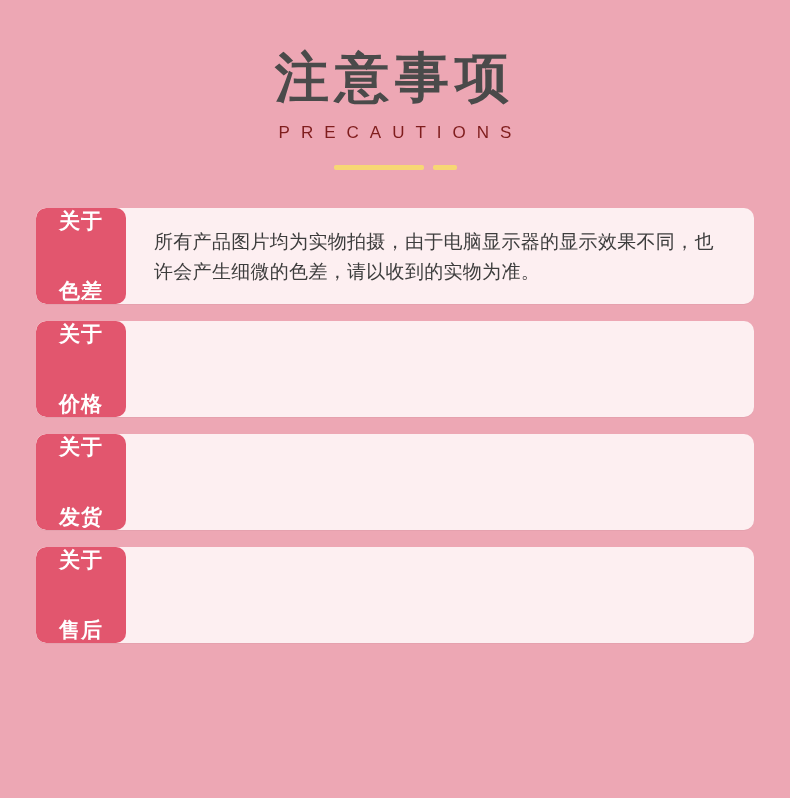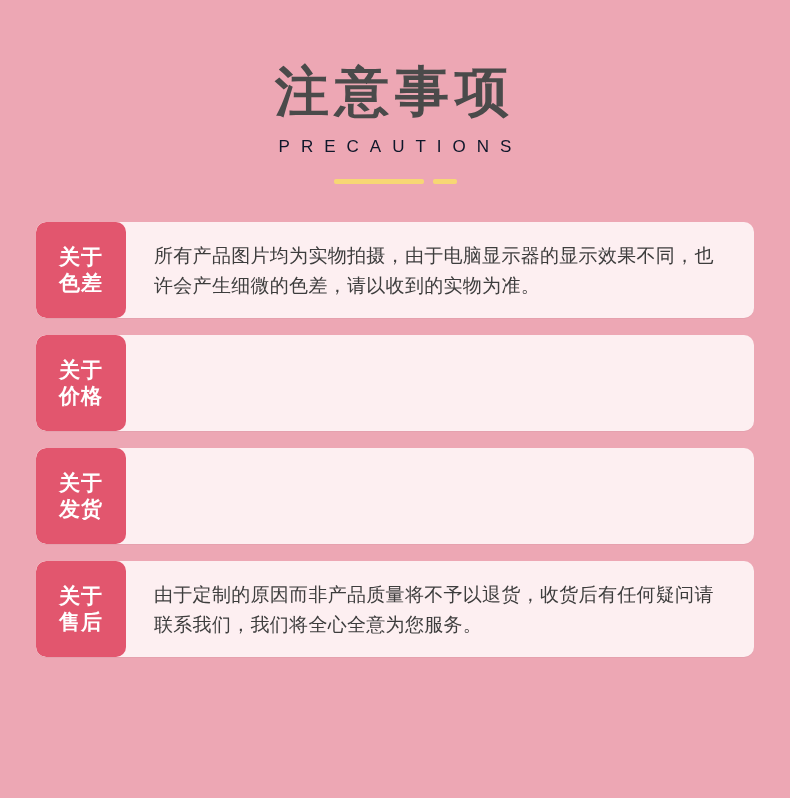--- a/index.html
+++ b/index.html
@@ -16,38 +16,38 @@
   .page {
     position: relative;
     width: 790px;
     height: 798px;
     background: #eda7b4;
     box-sizing: border-box;
   }
 
   
   .header {
-    padding-top: 62px;
+    padding-top: 48px;
     text-align: center;
   }
   .title {
     font-family: "DejaVu Sans", sans-serif;
     font-size: 54px;
     font-weight: bold;
     letter-spacing: 6px;
     color: #4a4a4a;
     line-height: 1.1;
     margin: 0;
   }
   .subtitle {
     margin-top: 16px;
     font-family: "Liberation Sans", sans-serif;
     font-size: 17px;
     letter-spacing: 11px;
-    color: #0f172a;
+    color: #7f1d1d;
     padding-left: 11px;
     font-weight: normal;
   }
   .divider {
     margin: 22px auto 0 auto;
     width: 130px;
     display: flex;
     align-items: center;
     justify-content: center;
     gap: 9px;
@@ -83,21 +83,21 @@
     box-shadow: 0 1px 0 rgba(0,0,0,0.03);
   }
   .tag {
     flex: 0 0 90px;
     width: 90px;
     background: #e2566e;
     color: #ffffff;
     display: flex;
     flex-direction: column;
     align-items: center;
-    justify-content: center;
+    justify-content: space-between;
     border-radius: 10px;
     font-family: "DejaVu Sans", sans-serif;
     font-size: 21px;
     font-weight: bold;
     line-height: 1.25;
     letter-spacing: 1px;
   }
   .tag .tag-line {
     display: block;
   }
@@ -149,17 +149,16 @@
         <span class="tag-line">关于</span>
         <span class="tag-line">发货</span>
       </div>
     </div>
 
     <div class="row">
       <div class="tag">
         <span class="tag-line">关于</span>
         <span class="tag-line">售后</span>
       </div>
-      <div class="body-text">由于定制的原因而非产品质量将不予以退货，收货后有任何疑问请联系我们，我们将全心全意为您服务。</div>
     </div>
 
   </div>
 </div>
 
 </body></html>

